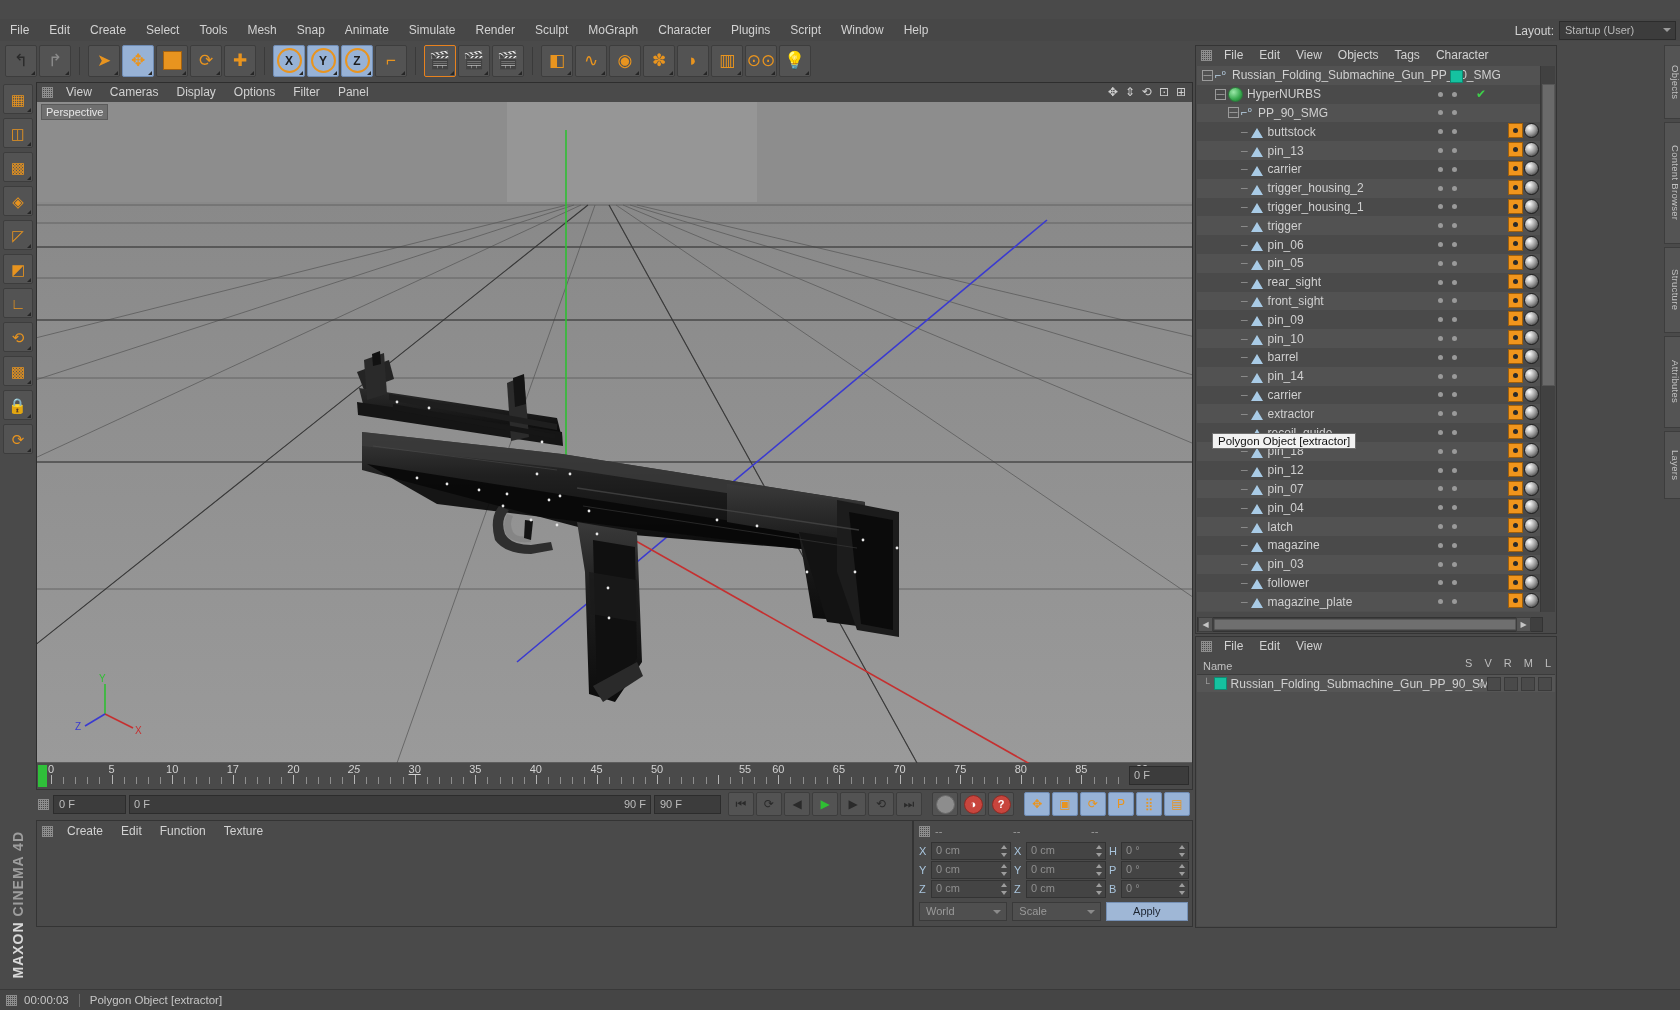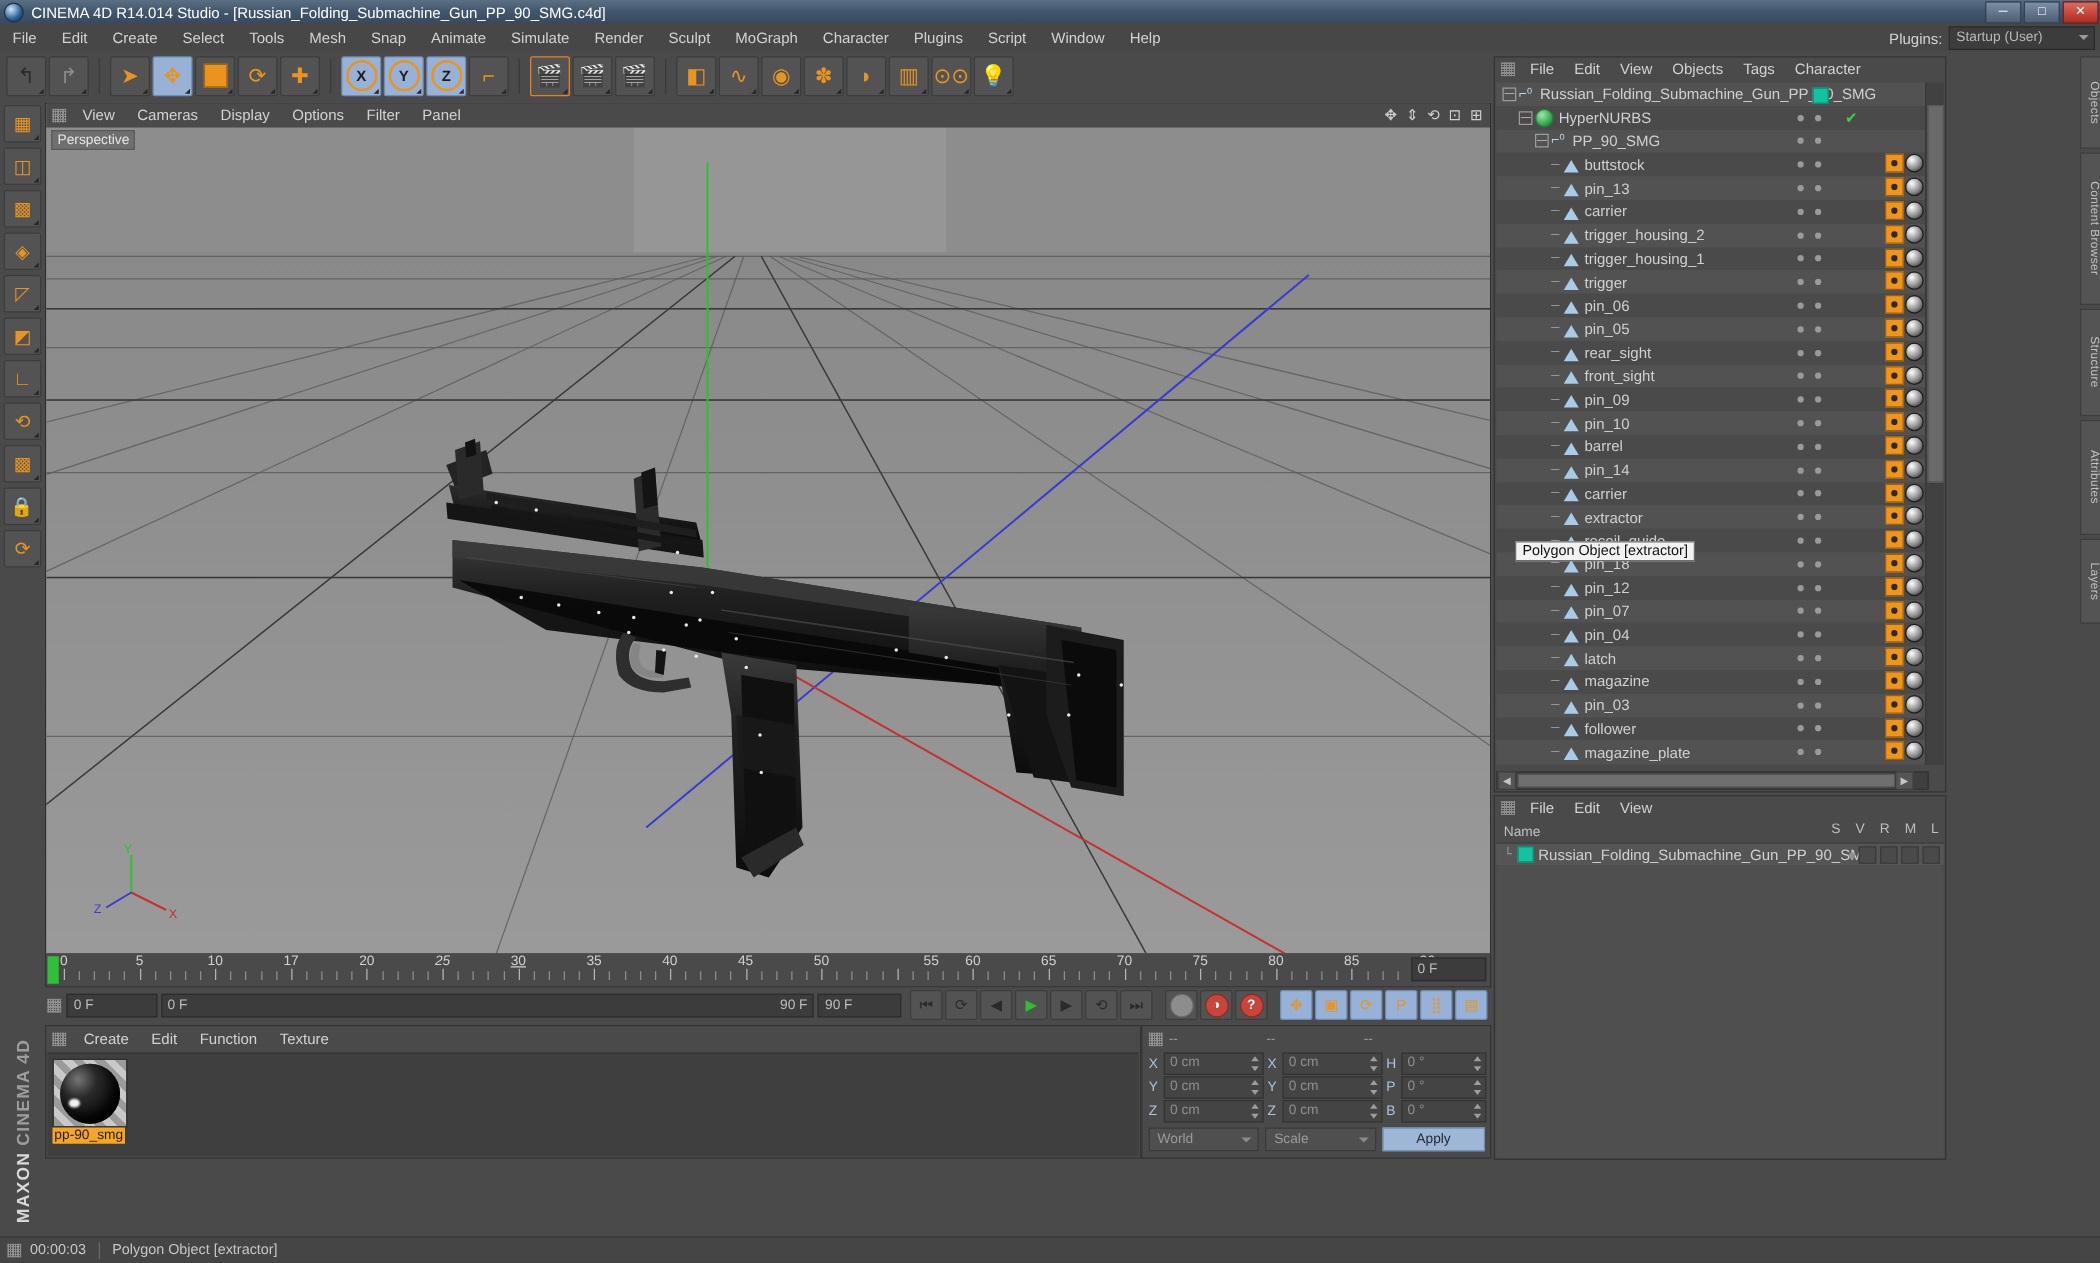--- a/index.html
+++ b/index.html
@@ -231,29 +231,20 @@
   .statusbar .grip{width:11px;height:11px;margin:0 7px 0 6px;
     background-image:repeating-linear-gradient(0deg,#8d8d8d 0 1px,transparent 1px 2px),
                      repeating-linear-gradient(90deg,#8d8d8d 0 1px,transparent 1px 2px);}
   .stsep{width:1px;height:13px;background:#6a6a6a;margin:0 10px;}
 </style>
 </head>
 <body>
 
 <div class="app">
 
-  <div class="titlebar">
-    <div class="tb-ico"></div>
-    <div class="tb-title">CINEMA 4D R14.014 Studio - [Russian_Folding_Submachine_Gun_PP_90_SMG.c4d]</div>
-    <div class="tb-btns">
-      <div class="tb-btn">─</div>
-      <div class="tb-btn">□</div>
-      <div class="tb-btn close">✕</div>
-    </div>
-  </div>
 
   <div class="menubar" id="menubar">
       <div class="m">File</div>
       <div class="m">Edit</div>
       <div class="m">Create</div>
       <div class="m">Select</div>
       <div class="m">Tools</div>
       <div class="m">Mesh</div>
       <div class="m">Snap</div>
       <div class="m">Animate</div>
@@ -261,21 +252,21 @@
       <div class="m">Render</div>
       <div class="m">Sculpt</div>
       <div class="m">MoGraph</div>
       <div class="m">Character</div>
       <div class="m">Plugins</div>
       <div class="m">Script</div>
       <div class="m">Window</div>
       <div class="m">Help</div>
     </div>
   <div class="layout-box">
-    <span class="layout-lbl">Plugins:</span>
+    <span class="layout-lbl">Layout:</span>
     <div class="layout-sel">Startup (User)</div>
   </div>
 
   <div class="toolbar" id="toolbar">
       <div class="tgroup">
         <div class="tbtn">
           <span class="gl dk">↰</span>
           <span class="corner"></span>
         </div>
         <div class="tbtn">
@@ -773,28 +764,20 @@
   <div class="matpanel">
     <div class="mmenu">
       <div class="grip"></div>
       <div id="mmenu-items" style="display:flex">
           <div class="m">Create</div>
           <div class="m">Edit</div>
           <div class="m">Function</div>
           <div class="m">Texture</div>
         </div>
     </div>
-    <div class="matarea">
-      <div class="matchip">
-        <div class="matsphere">
-          <div class="matball"></div>
-        </div>
-        <div class="matname">pp-90_smg</div>
-      </div>
-    </div>
   </div>
 
   <div class="coord">
     <div class="coordhdr">
       <div class="grip"></div>
       <div class="chcell">--</div>
       <div class="chcell">--</div>
       <div class="chcell">--</div>
     </div>
     <div id="coord-rows">

